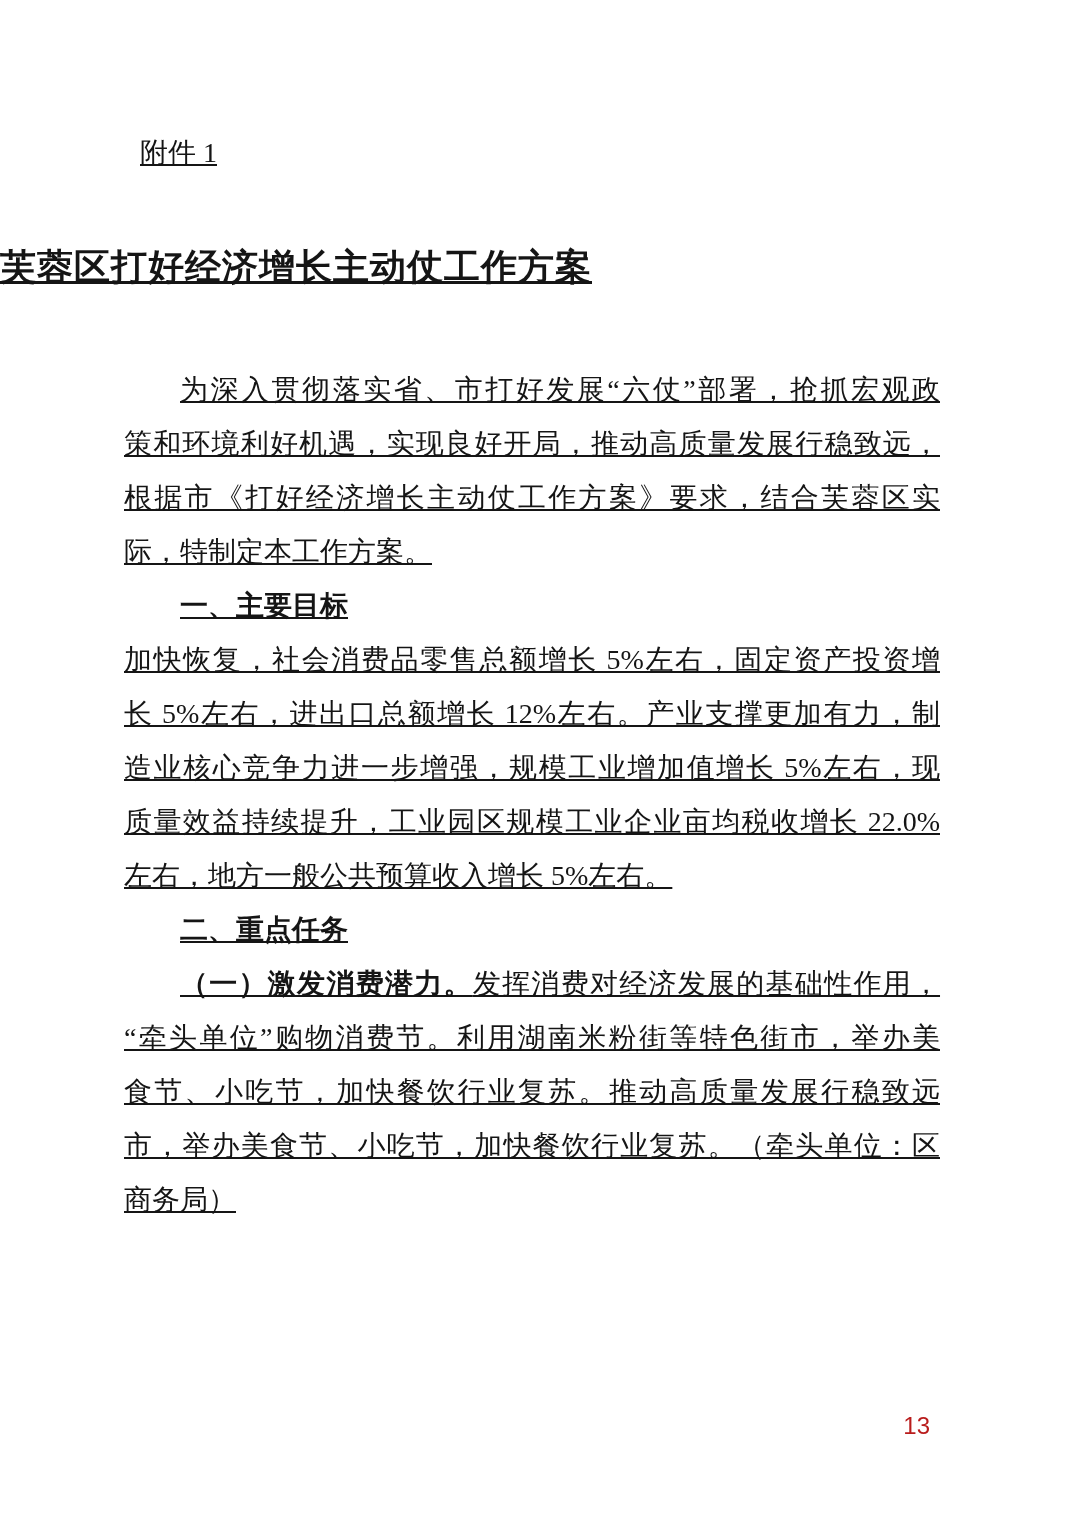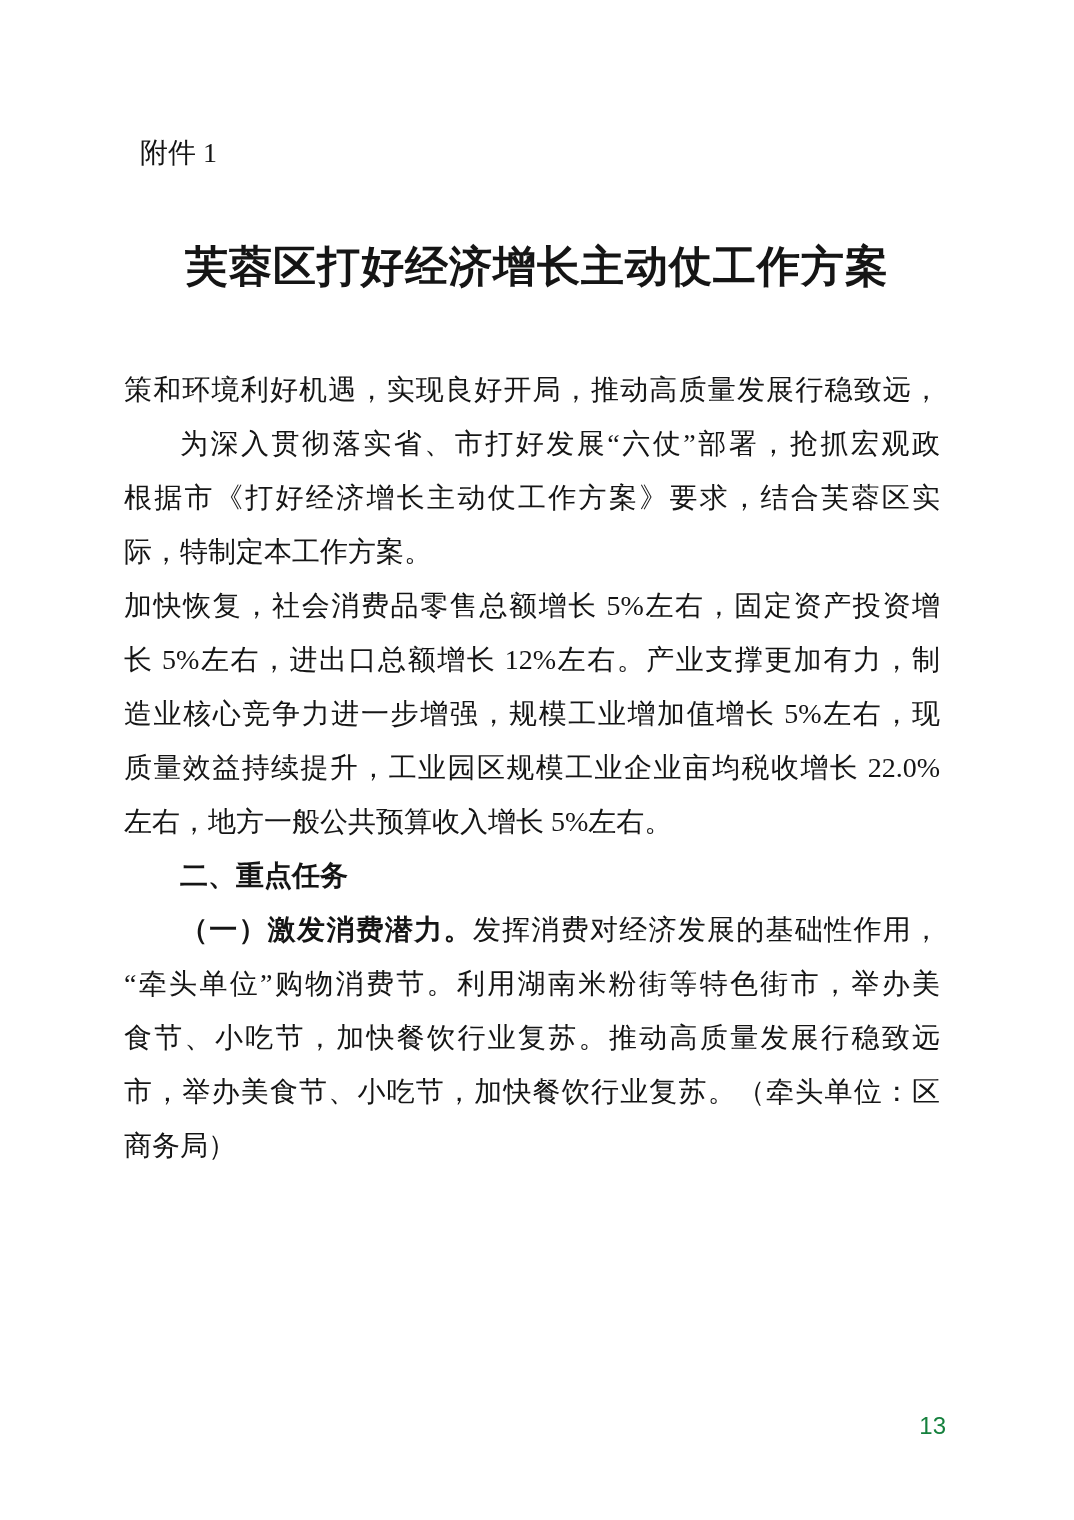--- a/index.html
+++ b/index.html
@@ -5,31 +5,31 @@
   html, body { margin: 0; padding: 0; background: #ffffff; }
   .page {
     position: relative;
     width: 1074px;
     height: 1520px;
     background: #ffffff;
     color: #151515;
     font-family: "Liberation Serif", "DejaVu Serif", serif;
     overflow: hidden;
     box-sizing: border-box;
+    text-decoration: underline;
   }
   .attachment-label {
     padding-top: 133px;
     padding-left: 140px;
     font-size: 28px;
     line-height: 40px;
   }
   .doc-title {
     margin-top: 64px;
-    text-align: center;
-    font-size: 43px;
+    font-size: 36px;
     line-height: 60px;
     font-weight: bold;
     letter-spacing: 1px;
   }
   .content {
     margin: 66px 134px 0 124px;
     font-size: 28px;
     line-height: 54px;
   }
   .ln {
@@ -41,45 +41,46 @@
   .ln.end { text-align-last: left; }
   .heading {
     font-family: "Liberation Sans", "DejaVu Sans", sans-serif;
     font-weight: bold;
     text-indent: 2em;
     font-size: 28px;
   }
   .lead-bold { font-weight: bold; }
   .page-number {
     position: absolute;
-    right: 128px;
+    right: 144px;
     bottom: 80px;
     font-family: "Liberation Sans", "DejaVu Sans", sans-serif;
     font-size: 24px;
-    color: #15803d;
+    color: #b91c1c;
   }
 </style>
 </head>
 <body>
 
 <div class="page">
 
   <div class="attachment-label">附件 1</div>
 
   <div class="doc-title">芙蓉区打好经济增长主动仗工作方案</div>
 
   <div class="content">
 
     <div>
+      <div class="ln first">为深入贯彻落实省、市打好发展“六仗”部署，抢抓宏观政</div>
       <div class="ln">策和环境利好机遇，实现良好开局，推动高质量发展行稳致远，</div>
-      <div class="ln first">为深入贯彻落实省、市打好发展“六仗”部署，抢抓宏观政</div>
       <div class="ln">根据市《打好经济增长主动仗工作方案》要求，结合芙蓉区实</div>
       <div class="ln end">际，特制定本工作方案。</div>
     </div>
 
+    <div class="heading">一、主要目标</div>
 
     <div>
       <div class="ln">加快恢复，社会消费品零售总额增长 5%左右，固定资产投资增</div>
       <div class="ln">长 5%左右，进出口总额增长 12%左右。产业支撑更加有力，制</div>
       <div class="ln">造业核心竞争力进一步增强，规模工业增加值增长 5%左右，现</div>
       <div class="ln">质量效益持续提升，工业园区规模工业企业亩均税收增长 22.0%</div>
       <div class="ln end">左右，地方一般公共预算收入增长 5%左右。</div>
     </div>
 
     <div class="heading">二、重点任务</div>

